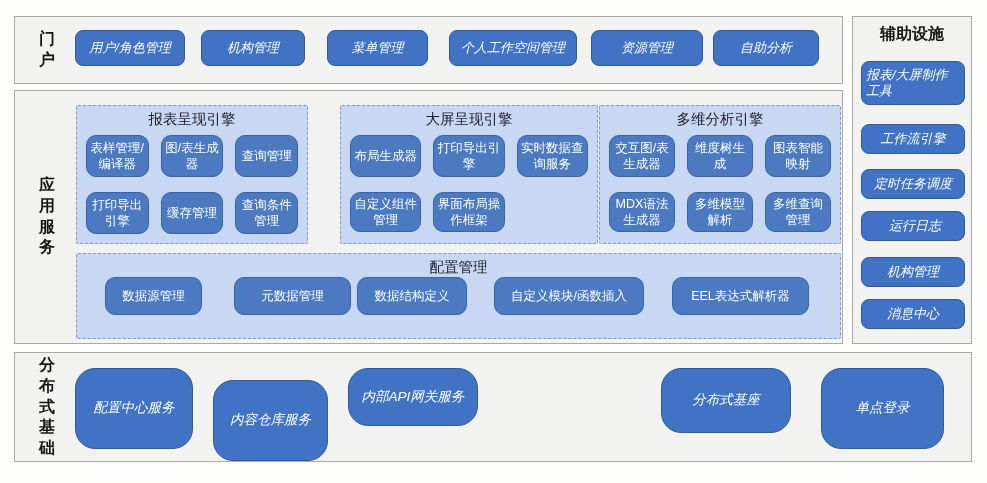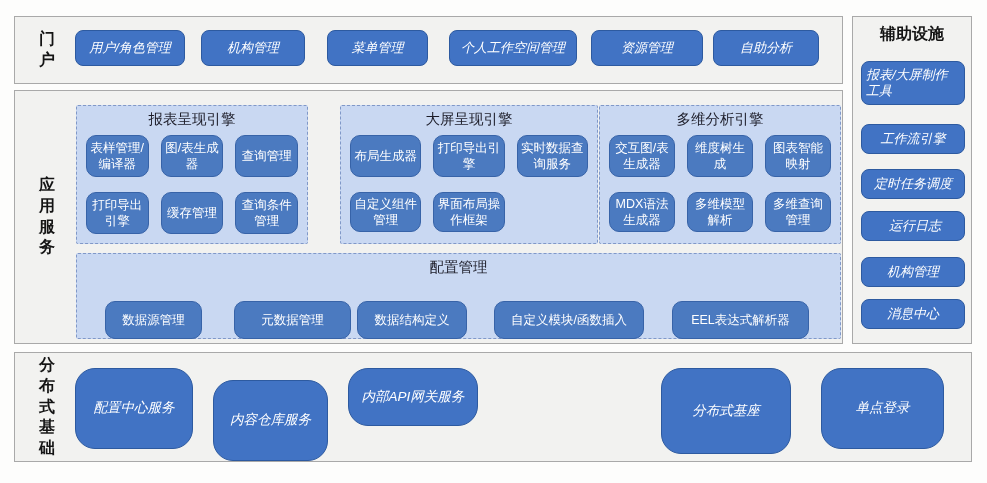--- a/index.html
+++ b/index.html
@@ -20,21 +20,21 @@
   .grouptitle{height:26px;display:flex;align-items:center;justify-content:center;
               font-size:14.5px;color:#1c1c28;}
   .modgrid{display:grid;grid-template-columns:repeat(3,1fr);column-gap:12px;row-gap:15px;
            padding:3px 9px 0 9px;}
   .mod{position:relative;display:flex;align-items:center;justify-content:center;
        text-align:center;color:#fff;background:#4b7ac0;border:1px solid #3763a8;
        border-radius:10px;box-sizing:border-box;font-size:12.5px;line-height:1.3;
        padding:2px 3px;word-break:break-all;}
   .mod.r1{min-height:42px;}
   .mod.r2{min-height:40px;}
-  .cfgrow{position:absolute;left:0;right:0;top:47px;height:38px;}
+  .cfgrow{position:absolute;left:0;right:0;top:23px;height:38px;}
   .cfgrow .mod{position:absolute;top:0;height:38px;}
 </style>
 </head>
 <body>
 
 <div class="canvas">
 
   <div class="section" style="left:14px;top:16px;width:829px;height:68px;">
     <div class="vlabel">门户</div>
     <div class="btn" style="left:60px;top:13px;width:110px;height:36px;">用户/角色管理</div>
@@ -103,17 +103,17 @@
     <div class="btn" style="left:8px;top:194px;width:104px;height:30px;padding-left:8px;">运行日志</div>
     <div class="btn" style="left:8px;top:240px;width:104px;height:30px;">机构管理</div>
     <div class="btn" style="left:8px;top:282px;width:104px;height:30px;">消息中心</div>
   </div>
 
   <div class="section" style="left:14px;top:352px;width:958px;height:110px;">
     <div class="vlabel">分布式基础</div>
     <div class="btn big" style="left:60px;top:15px;width:118px;height:81px;">配置中心服务</div>
     <div class="btn big" style="left:198px;top:15px;width:115px;height:81px;margin-top:12px;">内容仓库服务</div>
     <div class="btn big" style="left:333px;top:15px;width:130px;height:58px;">内部API网关服务</div>
-    <div class="btn big" style="left:646px;top:15px;width:130px;height:86px;">分布式基座</div>
+    <div class="btn big" style="left:646px;top:15px;width:130px;height:65px;">分布式基座</div>
     <div class="btn big" style="left:806px;top:15px;width:123px;height:81px;">单点登录</div>
   </div>
 
 </div>
 
 </body></html>

